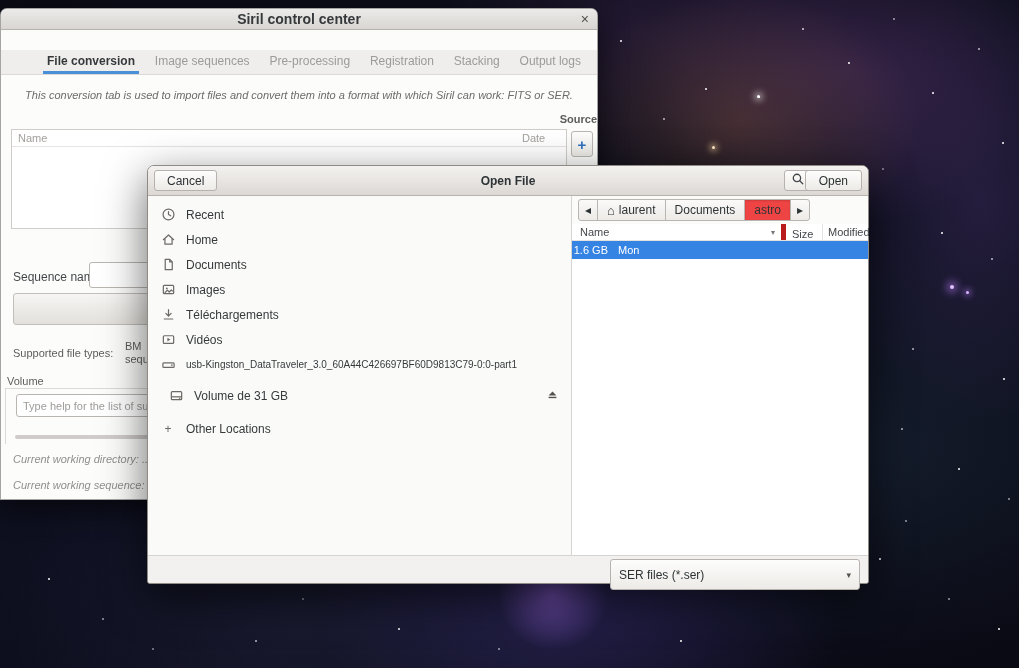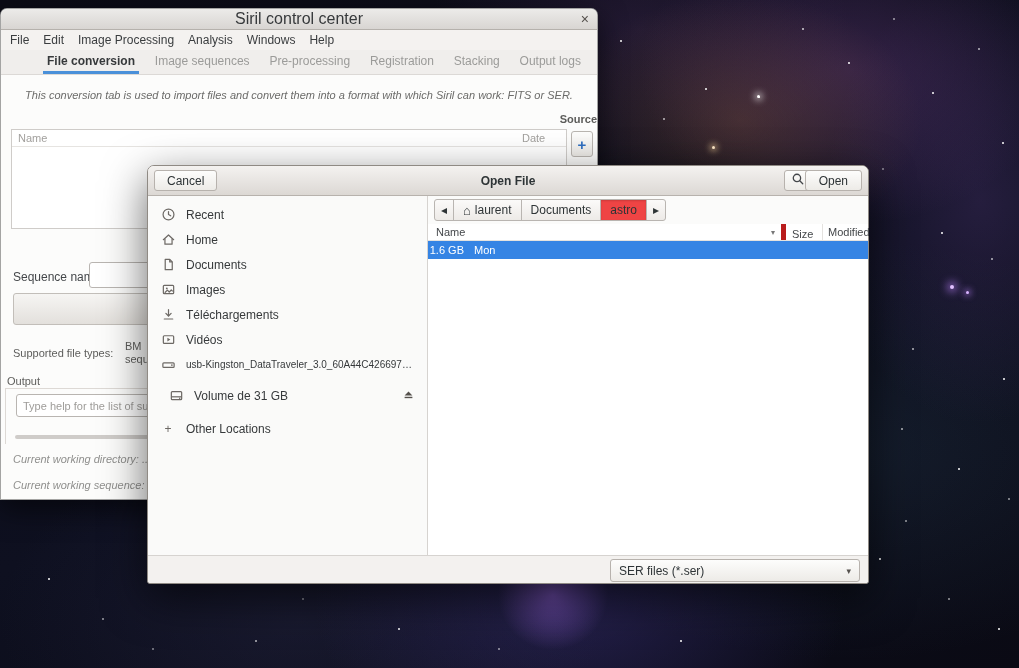--- a/index.html
+++ b/index.html
@@ -41,21 +41,21 @@
   .sb2 { left:950px; top:285px; width:4px; height:4px; background:#e2c2ff; box-shadow:0 0 8px 3px rgba(190,130,255,.7); }
   .sb3 { left:966px; top:291px; width:3px; height:3px; background:#d9b5ff; box-shadow:0 0 6px 2px rgba(190,130,255,.6); }
   .sb4 { left:712px; top:146px; width:3px; height:3px; background:#ffe9c8; box-shadow:0 0 6px 2px rgba(255,220,160,.7); }
 
   
   .siril { position:absolute; left:0; top:8px; width:598px; height:492px; background:#fcfcfb;
     border:1px solid rgba(0,0,0,.35); border-radius:7px 7px 0 0; box-shadow:0 10px 28px rgba(0,0,0,.55); }
   .titlebar { position:absolute; left:0; top:0; right:0; height:21px;
     background:linear-gradient(#ecebe9,#d8d5d2); border-bottom:1px solid #b5b1ac; border-radius:6px 6px 0 0;
     display:flex; align-items:center; justify-content:center; }
-  .titlebar .title { font-weight:normal; font-size:16px; color:#36393b; }
+  .titlebar .title { font-weight:bold; font-size:14px; color:#36393b; }
   .win-close { position:absolute; right:8px; top:1px; font-size:14px; color:#54504c; cursor:default; line-height:19px; }
   .menubar { position:absolute; left:0; top:21px; right:0; height:20px; background:#f4f2f0;
     display:flex; align-items:center; padding-left:2px; }
   .menubar .mitem { padding:0 7px; line-height:20px; font-size:12px; color:#3a3d3f; }
   .tabbar { position:absolute; left:0; top:41px; right:0; height:25px; background:#f0eeec;
     border-bottom:1px solid #dcd9d6; display:flex; justify-content:space-between; padding:0 12px; }
   .tab { line-height:22px; font-size:12px; color:#9b9b99; padding:0 4px; border-bottom:3px solid transparent; }
   .tab.active { color:#36393b; font-weight:bold; border-bottom:3px solid #4a90d9;margin-left:30px; }
   .s-desc { position:absolute; left:0; top:80px; width:100%; text-align:center; font-style:italic; font-size:11px; color:#6b6b69; }
   .s-source { position:absolute; left:0; top:104px; width:100%; text-align:right; font-size:11px; font-weight:bold; color:#5c5c5a; }
@@ -87,21 +87,21 @@
     background:linear-gradient(#f4f2f0,#dcd8d4); border-bottom:1px solid #b7b2ad; border-radius:6px 6px 0 0;
     display:flex; align-items:center; }
   .hb-title { position:absolute; left:0; right:0; text-align:center; font-weight:bold; font-size:12px; color:#2e3436; }
   .btn { display:inline-flex; align-items:center; justify-content:center;
     background:linear-gradient(#fdfdfc,#edebe7); border:1px solid #b7b2ad; border-radius:3px;
     color:#2e3436; font-size:12px; height:21px; }
   .hb-cancel { position:absolute; left:6px; top:4px; padding:0 12px; }
   .hb-search { position:absolute; right:57px; top:4px; width:27px; color:#44474a; }
   .hb-open { position:absolute; right:6px; top:4px; padding:0 13px; }
   .dlg-body { position:absolute; left:0; top:30px; right:0; bottom:28px; display:flex; }
-  .sidebar { width:280px; background:#fafaf9; border-right:1px solid #d6d3d0; padding-top:6px; position:relative; }
+  .sidebar { width:424px; background:#fafaf9; border-right:1px solid #d6d3d0; padding-top:6px; position:relative; }
   .sb-row { height:25px; display:flex; align-items:center; padding:0 12px; gap:10px; color:#36393b; font-size:12px; position:relative; }
   .sb-row .icn { width:16px; flex:0 0 16px; display:inline-flex; align-items:center; justify-content:center; color:#6d6965; }
   .sb-label { white-space:nowrap; overflow:hidden; text-overflow:ellipsis; }
   .sb-label.small { font-size:10px; }
   .sb-volume { margin-top:6px;margin-left:8px; }
   .sb-other { margin-top:8px; }
   .eject-btn { position:absolute; right:10px; top:4px; width:18px; height:17px; border:none; background:transparent; color:#55514d; display:flex; align-items:center; justify-content:center; }
   .pane { flex:1; display:flex; flex-direction:column; background:#fff; }
   .pathstrip { height:28px; padding:3px 6px; display:flex; align-items:center; background:#fbfbfa; }
   .pbtn { height:22px; display:inline-flex; align-items:center; gap:4px; padding:0 9px;
@@ -114,49 +114,41 @@
   .lh-name { flex:1; display:flex; align-items:center; padding:0 6px 0 8px; }
   .lh-sort { margin-left:auto; font-size:8px; color:#777; }
   .lh-size { width:41px; border-left:5px solid #b91c1c; display:flex; align-items:flex-end; padding-left:6px; }
   .lh-mod { width:46px; border-left:1px solid #e4e2df; display:flex; align-items:center; padding-left:5px; }
   .filerow { height:18px; display:flex; align-items:center; background:#3584e4; color:#fff; font-size:11px; }
   .fr-name { flex:1; display:flex; align-items:center; gap:6px; padding-left:7px; white-space:nowrap; overflow:hidden; }
   .fr-size { width:41px; text-align:right; padding-right:5px; }
   .fr-mod { width:46px; padding-left:5px; }
   .filterbar { position:absolute; left:0; right:0; bottom:0; height:28px; background:#f3f1ef;
     border-top:1px solid #d6d3d0; border-radius:0 0 3px 3px; }
-  .filtercombo { position:absolute; right:8px; top:3px; width:250px; height:23px;
+  .filtercombo { position:absolute; right:8px; top:3px; width:250px; height:31px;
     background:linear-gradient(#fdfdfc,#edebe7); border:1px solid #b7b2ad; border-radius:3px;
     display:flex; align-items:center; font-size:12px; color:#2e3436; padding:0 8px; }
   .fc-arrow { margin-left:auto; font-size:9px; color:#55514d; }
   input::placeholder { color:#9e9c99; opacity:1; }
 </style>
 </head>
 <body>
 
 <div class="screen">
   <div class="stars"></div>
   <div class="star-bright sb1"></div>
   <div class="star-bright sb2"></div>
   <div class="star-bright sb3"></div>
   <div class="star-bright sb4"></div>
 
   <div class="siril">
     <div class="titlebar">
       <span class="title">Siril control center</span>
       <span class="win-close">×</span>
     </div>
-    <div class="menubar">
-      <span class="mitem">File</span>
-      <span class="mitem">Edit</span>
-      <span class="mitem">Image Processing</span>
-      <span class="mitem">Analysis</span>
-      <span class="mitem">Windows</span>
-      <span class="mitem">Help</span>
-    </div>
     <div class="tabbar">
       <span class="tab active">File conversion</span>
       <span class="tab">Image sequences</span>
       <span class="tab">Pre-processing</span>
       <span class="tab">Registration</span>
       <span class="tab">Stacking</span>
       <span class="tab">Output logs</span>
     </div>
 
     <div class="s-desc">This conversion tab is used to import files and convert them into a format with which Siril can work: FITS or SER.</div>
@@ -174,21 +166,21 @@
 
     <span class="s-seq-label">Sequence name:</span>
     <input class="entry s-seq-entry" value="" style="">
 
     <button class="s-big-btn"></button>
 
     <span class="s-supported-label">Supported file types:</span>
     <span class="s-supported-value">BM
 sequenc</span>
 
-    <span class="s-console-label">Output</span>
+    <span class="s-console-label">Volume</span>
     <div class="s-console-box">
       <input class="entry s-console-entry" value="" placeholder="Type help for the list of supp" style="">
     </div>
 
     <div class="s-progress"></div>
     <div class="s-cwd">Current working directory: ...nt/</div>
     <div class="s-cws">Current working sequence: - no</div>
   </div>
 
   <div class="filedlg">

